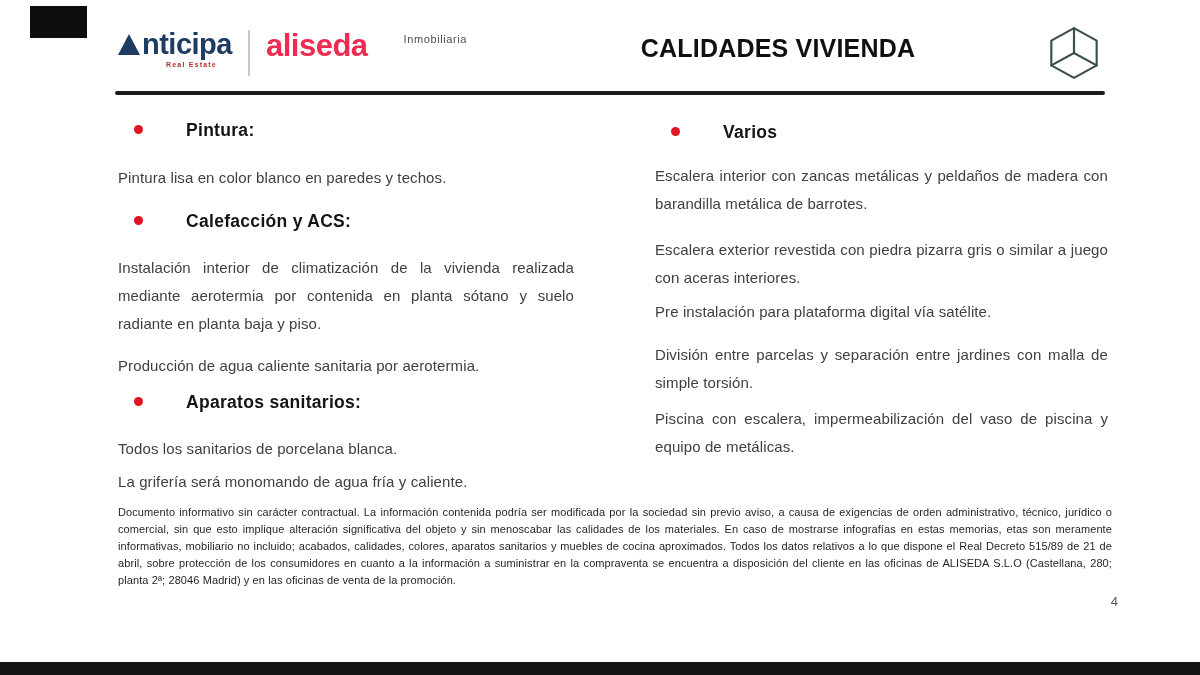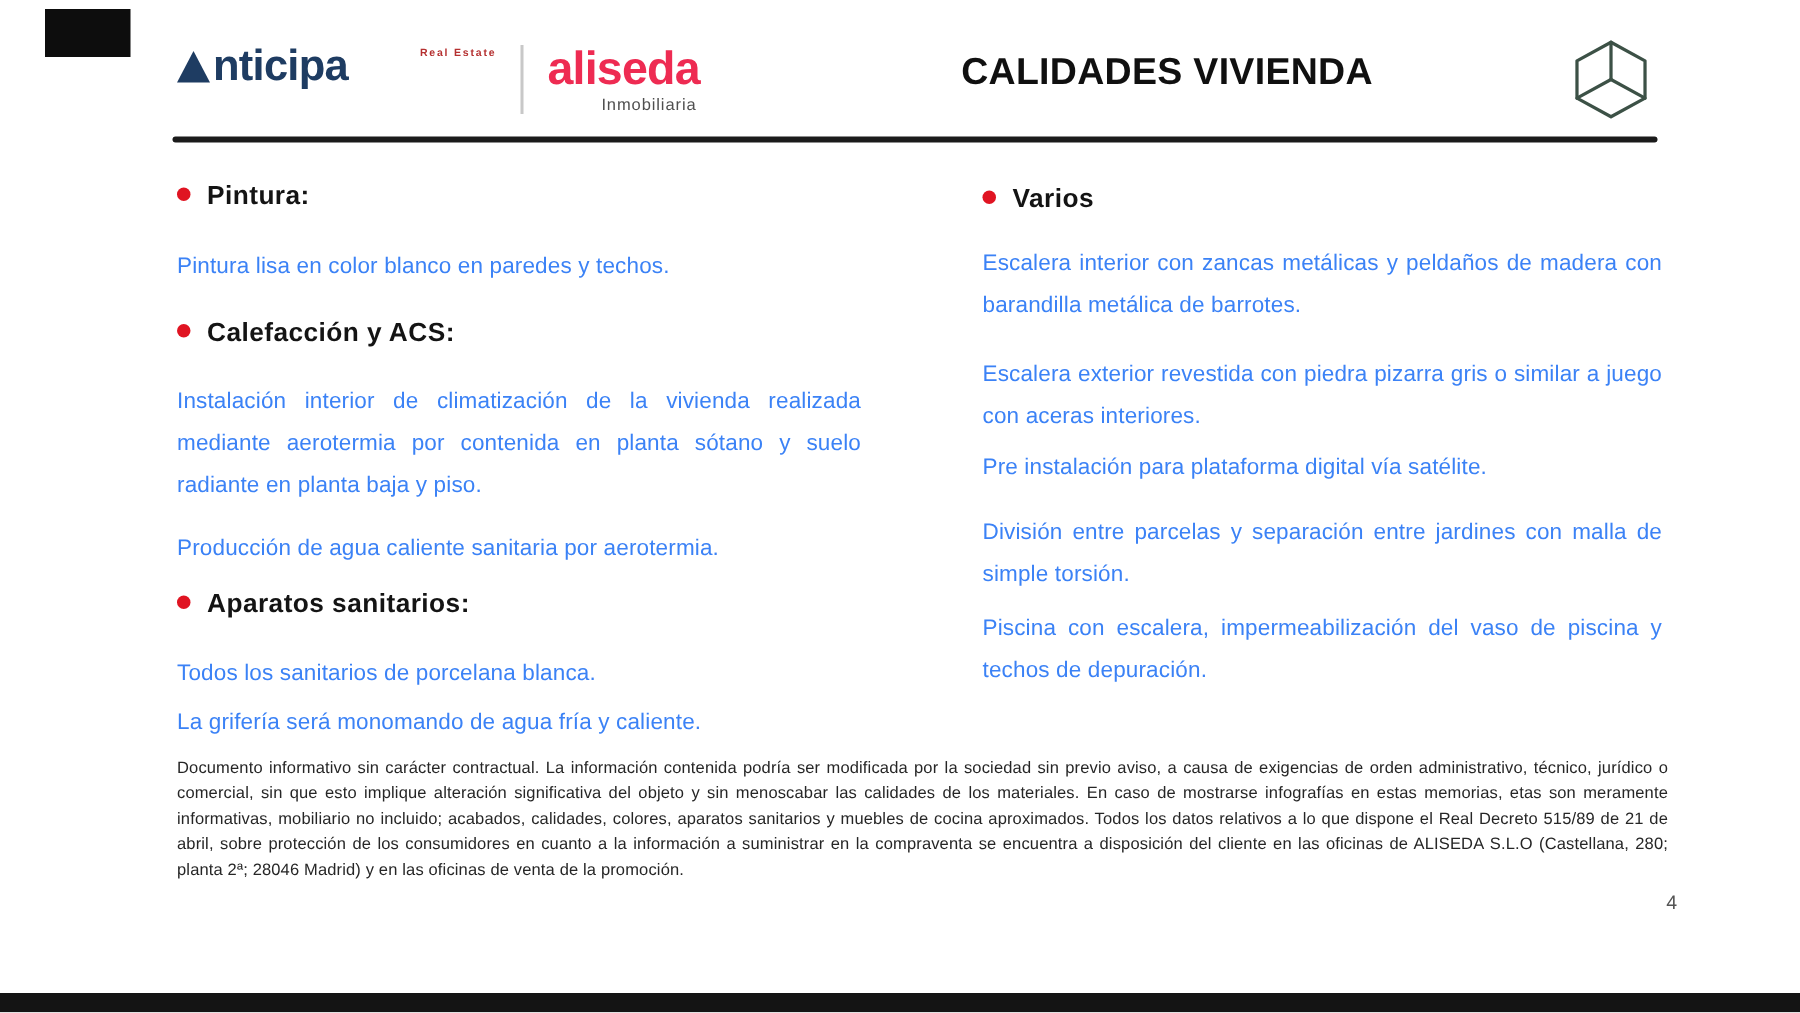--- a/index.html
+++ b/index.html
@@ -4,49 +4,49 @@
 <style>
   html,body{margin:0;padding:0;background:#ffffff;}
   .slide{
     position:relative;width:1200px;height:675px;background:#ffffff;overflow:hidden;
     font-family:"Liberation Sans", sans-serif;color:#1d1d1d;
   }
   
   .corner-marker{position:absolute;left:30px;top:6px;width:57px;height:32px;background:#0d0d0d;}
   
   .logos{position:absolute;left:118px;top:30px;display:flex;align-items:flex-start;}
-  .anticipa{display:flex;flex-direction:row;}
+  .anticipa{display:flex;flex-direction:column;}
   .anticipa-row{display:flex;align-items:flex-end;}
   .anticipa-tri{
     width:0;height:0;display:inline-block;margin-right:2px;margin-bottom:4px;
     border-left:11px solid transparent;border-right:11px solid transparent;
     border-bottom:21px solid #1e3c62;
   }
   .anticipa-text{font-size:29px;font-weight:600;color:#1e3c62;letter-spacing:-0.5px;line-height:1;}
   .anticipa-sub{font-size:7px;font-weight:700;color:#b53030;letter-spacing:1.2px;margin:2px 0 0 48px;}
   .logo-divider{width:2px;height:46px;background:#c8c8c8;margin:0 16px;align-self:center;}
-  .aliseda{display:flex;flex-direction:column;}
+  .aliseda{display:flex;flex-direction:row;}
   .aliseda-name{font-size:31px;font-weight:700;color:#ee2b52;letter-spacing:-0.5px;line-height:1;}
   .aliseda-sub{font-size:11px;color:#4f4f4f;letter-spacing:0.6px;margin:3px 0 0 36px;}
   .page-title{
     position:absolute;left:588px;top:34px;width:380px;text-align:center;
     font-size:25px;font-weight:700;color:#101010;letter-spacing:0.2px;margin:0;
   }
   .cube{position:absolute;left:1046px;top:26px;}
   .header-rule{position:absolute;left:115px;top:91px;width:990px;height:3.5px;background:#1b1b1b;border-radius:2px;}
   
   .col{position:absolute;top:105px;}
   .col-left{left:118px;width:456px;}
   .col-right{left:655px;width:453px;}
   .sec-heading{
-    display:flex;align-items:center;margin:0;
-    font-size:17.5px;line-height:22px;font-weight:700;color:#141414;letter-spacing:0.3px;
+    display:flex;align-items:center;margin:16px;
+    font-size:17.5px;line-height:22px;font-weight:700;color:#141414;letter-spacing:0.3px;gap:32px;
   }
   .bullet{width:9px;height:9px;border-radius:50%;background:#e01422;margin-right:11px;flex:0 0 auto;position:relative;top:-1px;}
-  .para{margin:0;font-size:15px;line-height:28px;color:#3b82f6;text-align:justify;letter-spacing:0.1px;}
+  .para{margin:0;font-size:15px;line-height:28px;color:#404040;text-align:justify;letter-spacing:0.1px;}
   
   .disclaimer{
     position:absolute;left:118px;top:504px;width:994px;margin:0;
     font-size:11px;line-height:17px;color:#262626;text-align:justify;letter-spacing:0.1px;
   }
   .page-number{position:absolute;left:1098px;top:594px;width:20px;text-align:right;font-size:13px;color:#555;}
   .bottom-bar{position:absolute;left:0;bottom:0;width:1200px;height:13px;background:#141414;}
 </style>
 </head>
 <body>
@@ -117,21 +117,21 @@
     <div class="col col-right">
       <section>
         <h2 class="sec-heading" style="margin-top:16px">
           <span class="bullet"></span>
           <span>Varios</span>
         </h2>
         <p class="para" style="margin-top:19px">Escalera interior con zancas metálicas y peldaños de madera con barandilla metálica de barrotes.</p>
         <p class="para" style="margin-top:18px">Escalera exterior revestida con piedra pizarra gris o similar a juego con aceras interiores.</p>
         <p class="para" style="margin-top:6px">Pre instalación para plataforma digital vía satélite.</p>
         <p class="para" style="margin-top:15px">División entre parcelas y separación entre jardines con malla de simple torsión.</p>
-        <p class="para" style="margin-top:8px">Piscina con escalera, impermeabilización del vaso de piscina y techos de depuración.</p>
+        <p class="para" style="margin-top:8px">Piscina con escalera, impermeabilización del vaso de piscina y equipo de metálicas.</p>
       </section>
     </div>
   </main>
 
   <footer>
     <p class="disclaimer">Documento informativo sin carácter contractual. La información contenida podría ser modificada por la sociedad sin previo aviso, a causa de exigencias de orden administrativo, técnico, jurídico o comercial, sin que esto implique alteración significativa del objeto y sin menoscabar las calidades de los materiales. En caso de mostrarse infografías en estas memorias, etas son meramente informativas, mobiliario no incluido; acabados, calidades, colores, aparatos sanitarios y muebles de cocina aproximados. Todos los datos relativos a lo que dispone el Real Decreto 515/89 de 21 de abril, sobre protección de los consumidores en cuanto a la información a suministrar en la compraventa se encuentra a disposición del cliente en las oficinas de ALISEDA S.L.O (Castellana, 280; planta 2ª; 28046 Madrid) y en las oficinas de venta de la promoción.</p>
     <div class="page-number">4</div>
   </footer>
 
   <div class="bottom-bar"></div>

